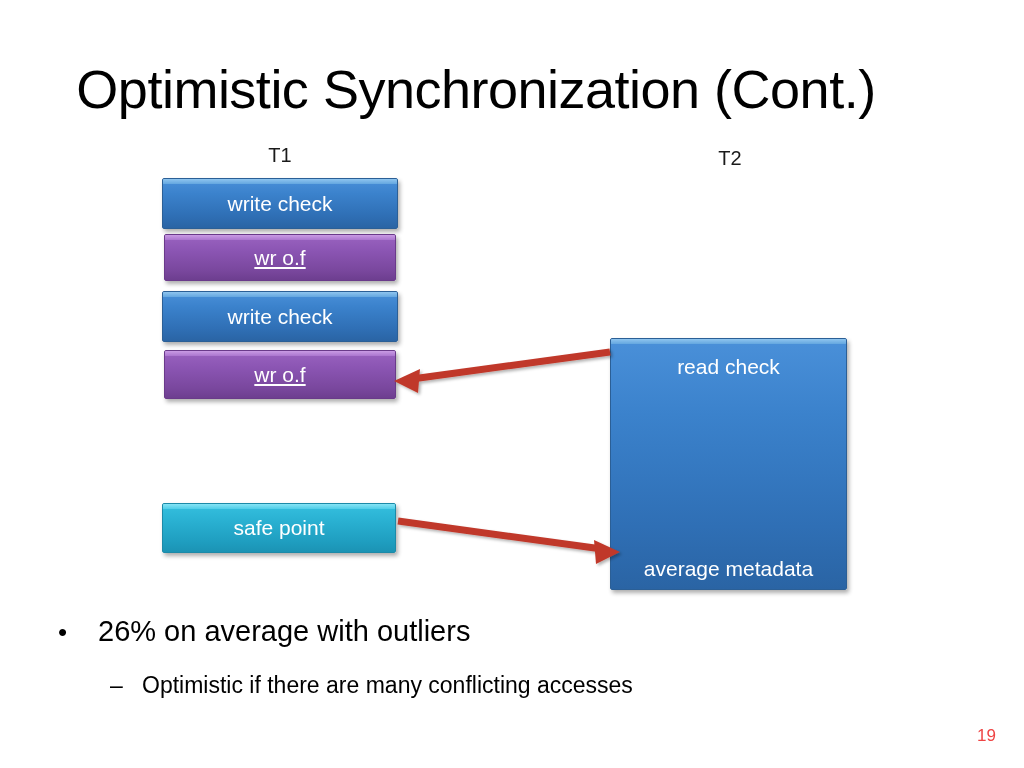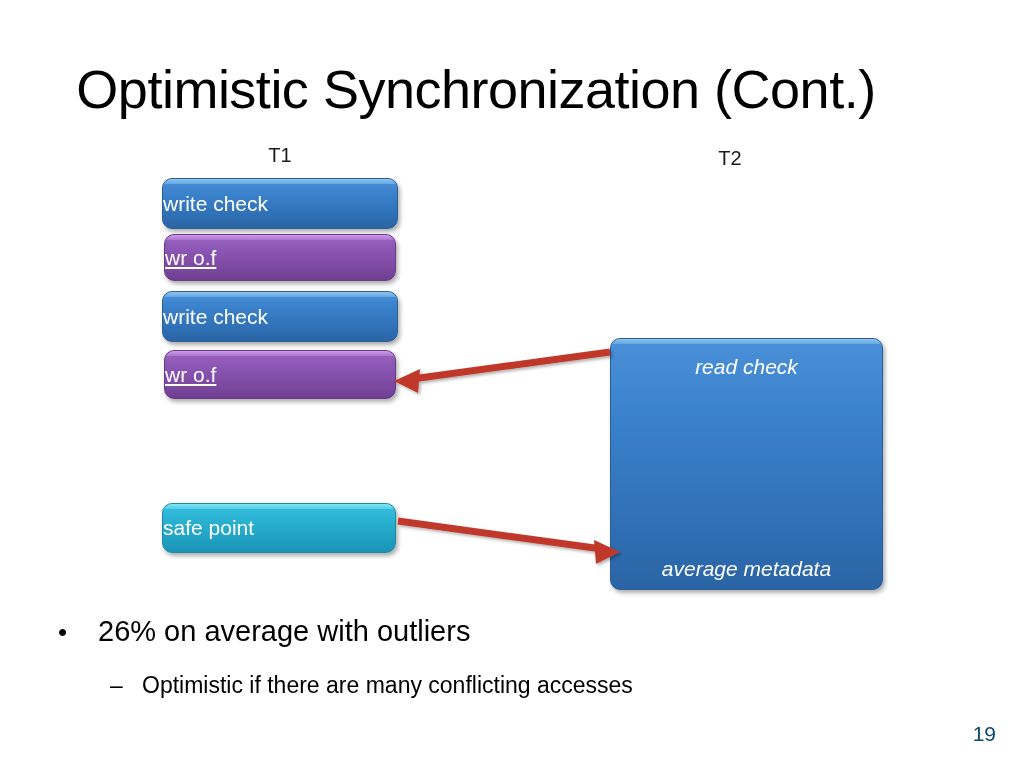--- a/index.html
+++ b/index.html
@@ -47,25 +47,26 @@
   }
   #t1-label { left: 230px; top: 143px; width: 100px; }
   #t2-label { left: 680px; top: 146px; width: 100px; }
 
   
   .box {
     position: absolute;
     box-sizing: border-box;
     display: flex;
     align-items: center;
+    justify-content: center;
     text-align: center;
     color: #ffffff;
     font-size: 21px;
     line-height: 26px;
-    border-radius: 10px;
+    border-radius: 2px;
     box-shadow: 2px 3px 4px rgba(0,0,0,0.32);
     overflow: hidden;
   }
   .box::before {
     content: "";
     position: absolute;
     left: 0; right: 0; top: 0;
     height: 5px;
     pointer-events: none;
   }
@@ -100,24 +101,23 @@
 
   
   #box-write-check-1 { left: 162px; top: 178px; width: 236px; height: 51px; }
   #box-wr-of-1       { left: 164px; top: 234px; width: 232px; height: 47px; }
   #box-write-check-2 { left: 162px; top: 291px; width: 236px; height: 51px; }
   #box-wr-of-2       { left: 164px; top: 350px; width: 232px; height: 49px; }
   #box-safe-point    { left: 162px; top: 503px; width: 234px; height: 50px; }
 
   
   #box-t2-body {
-    left: 610px; top: 338px; width: 273px; height: 252px;
+    left: 610px; top: 338px; width: 237px; height: 252px;
     display: block;
     padding: 16px;
-    font-style: italic;
   }
   #box-rd-of { left: 612px; top: 599px; width: 232px; height: 47px; }
 
   .t2-line {
     position: absolute;
     left: 8px;
     width: calc(100% - 16px);
     text-align: center;
     color: #ffffff;
     font-size: 21px;
@@ -168,22 +168,22 @@
     display: inline-block;
     width: 32px;
     font-size: 23px;
   }
 
   
   #page-number {
     position: absolute;
     right: 28px;
     bottom: 22px;
-    font-size: 21px;
-    color: #0c4a6e;
+    font-size: 17px;
+    color: #ef4444;
   }
 </style>
 </head>
 <body>
 
 <div class="slide">
 
   <div class="slide-title">Optimistic Synchronization (Cont.)</div>
 
   <div class="col-label" id="t1-label">T1</div>

